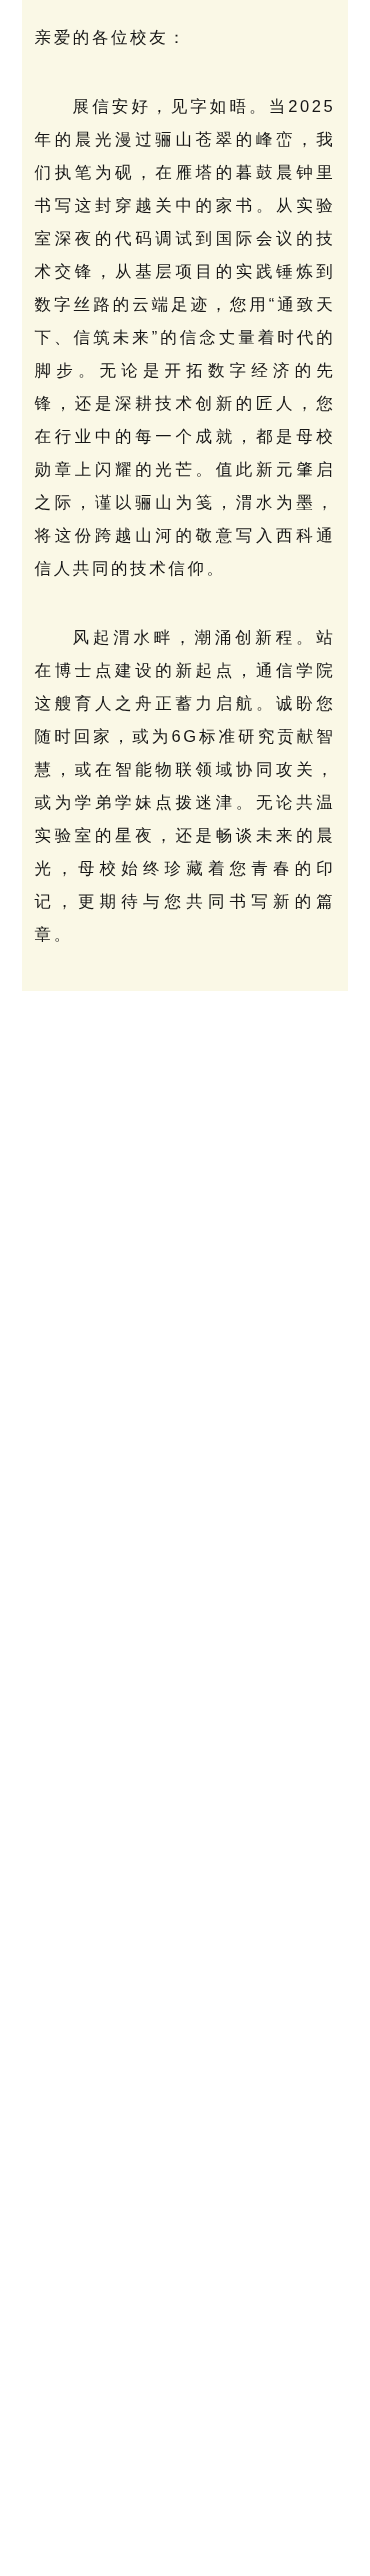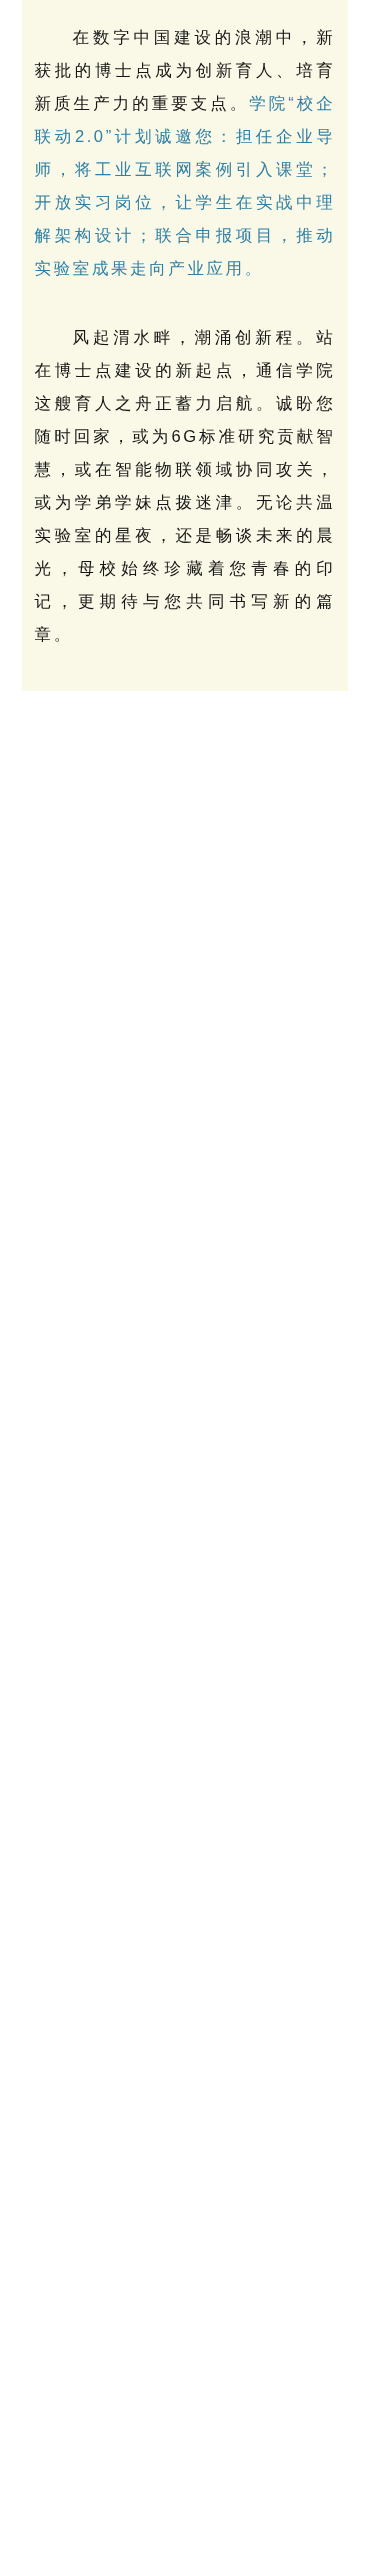--- a/index.html
+++ b/index.html
@@ -35,18 +35,19 @@
   }
   .lp:first-child{margin-top:0;}
   .lp .blue{color:var(--accent);}
   .lp.indent{text-indent:38px;}
 </style>
 </head>
 <body>
 
 <div class="letter">
   <div id="letter-paragraphs">
-      <p class="lp indent"><span>在数字中国建设的浪潮中，新获批的博士点成为创新育人、培育新质生产力的重要支点。</span><span class="blue">学院“校企联动2.0”计划诚邀您：担任企业导师，将工业互联网案例引入课堂；开放实习岗位，让学生在实战中理解架构设计；联合申报项目，推动实验室成果走向产业应用。</span></p>
+      <p class="lp"><span>亲爱的各位校友：</span></p>
+      <p class="lp indent"><span>展信安好，见字如晤。当2025年的晨光漫过骊山苍翠的峰峦，我们执笔为砚，在雁塔的暮鼓晨钟里书写这封穿越关中的家书。从实验室深夜的代码调试到国际会议的技术交锋，从基层项目的实践锤炼到数字丝路的云端足迹，您用“通致天下、信筑未来”的信念丈量着时代的脚步。无论是开拓数字经济的先锋，还是深耕技术创新的匠人，您在行业中的每一个成就，都是母校勋章上闪耀的光芒。值此新元肇启之际，谨以骊山为笺，渭水为墨，将这份跨越山河的敬意写入西科通信人共同的技术信仰。</span></p>
       <p class="lp indent"><span>风起渭水畔，潮涌创新程。站在博士点建设的新起点，通信学院这艘育人之舟正蓄力启航。诚盼您随时回家，或为6G标准研究贡献智慧，或在智能物联领域协同攻关，或为学弟学妹点拨迷津。无论共温实验室的星夜，还是畅谈未来的晨光，母校始终珍藏着您青春的印记，更期待与您共同书写新的篇章。</span></p>
     </div>
 
 </div>
 
 
 </body></html>

